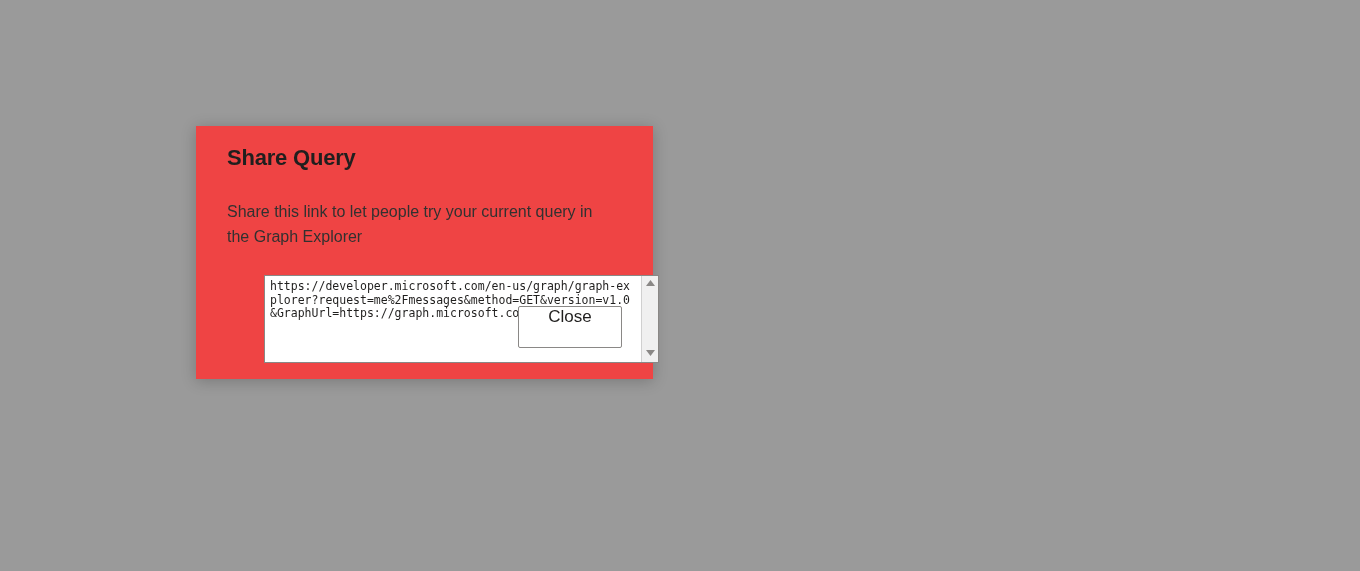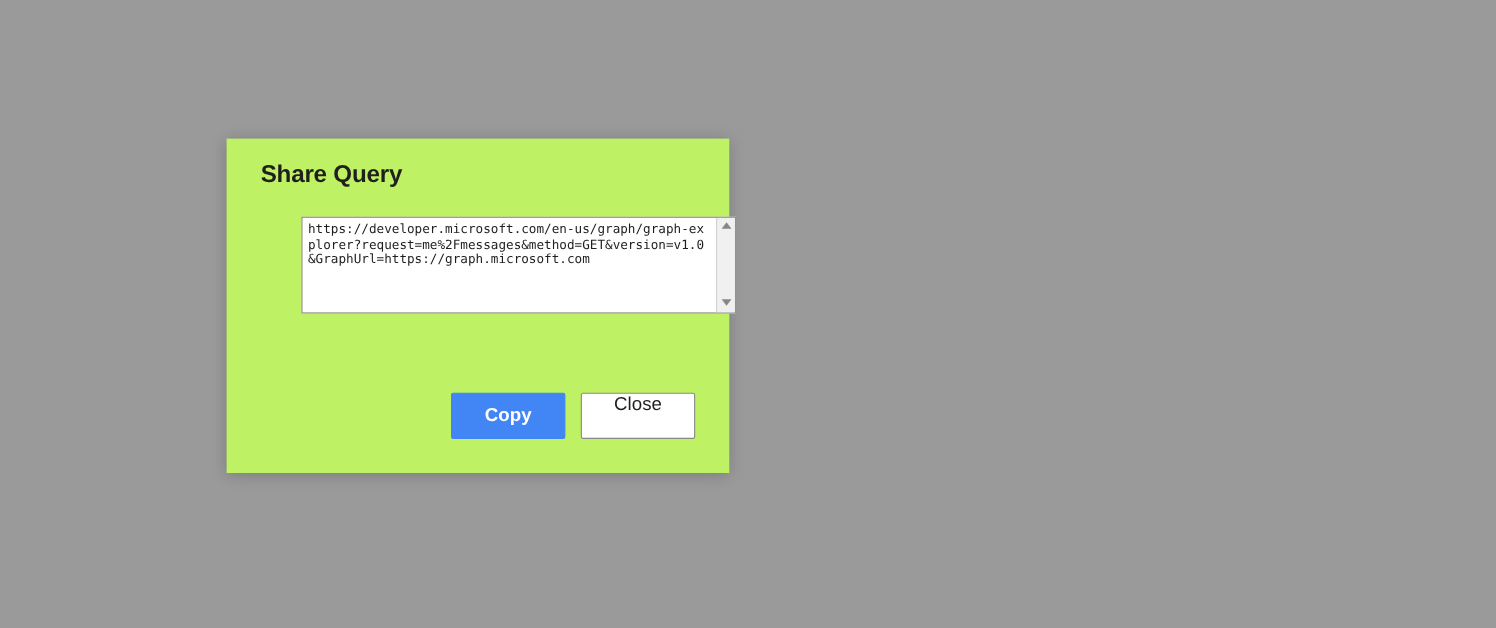--- a/index.html
+++ b/index.html
@@ -190,23 +190,23 @@
   }
   .resp-note {
     display: flex; align-items: center; gap: 10px;
     padding-left: 22px; font-size: 15px; color: #201f1e;
     height: 24px;
   }
 
   
   .dialog {
     position: absolute;
-    left: 206px; top: 126px;
-    width: 457px; height: 304px;
-    background: #bef264;
+    left: 196px; top: 126px;
+    width: 457px; height: 253px;
+    background: #ef4444;
     box-shadow: 0 2px 14px rgba(0,0,0,0.22);
     z-index: 100;
     padding: 0 31px;
   }
   .dialog h2 {
     margin: 0; padding-top: 19px;
     font-size: 22px; font-weight: bold;
     color: #201f1e; letter-spacing: -0.2px;
   }
   .dialog .desc {
@@ -458,38 +458,36 @@
       </span>
       <span>this response contains a @odata.nextLink</span>
     </div>
   </div>
 </div>
 
 <div id="scrim"></div>
 
 <div class="dialog">
   <h2>Share Query</h2>
+  <div class="desc">Share this link to let people try your current query in the Graph Explorer</div>
 
   <div class="share-textarea">
     <div class="content">https://developer.microsoft.com/en-us/graph/graph-explorer?request=me%2Fmessages&amp;method=GET&amp;version=v1.0&amp;GraphUrl=https://graph.microsoft.com</div>
     <div class="scroll">
       <span class="arrow">
         <svg width="11" height="8" viewBox="0 0 11 8">
             <path d="M5.5 1L10 7H1z" fill="#8a8886"></path>
           </svg>
       </span>
       <span class="arrow">
         <svg width="11" height="8" viewBox="0 0 11 8">
             <path d="M5.5 7L1 1h9z" fill="#8a8886"></path>
           </svg>
       </span>
     </div>
   </div>
 
   <div class="dialog-actions">
-    <div class="btn-copy">
-      <span>Copy</span>
-    </div>
     <div class="btn-close">
       <span>Close</span>
     </div>
   </div>
 </div>
 
 </body></html>

